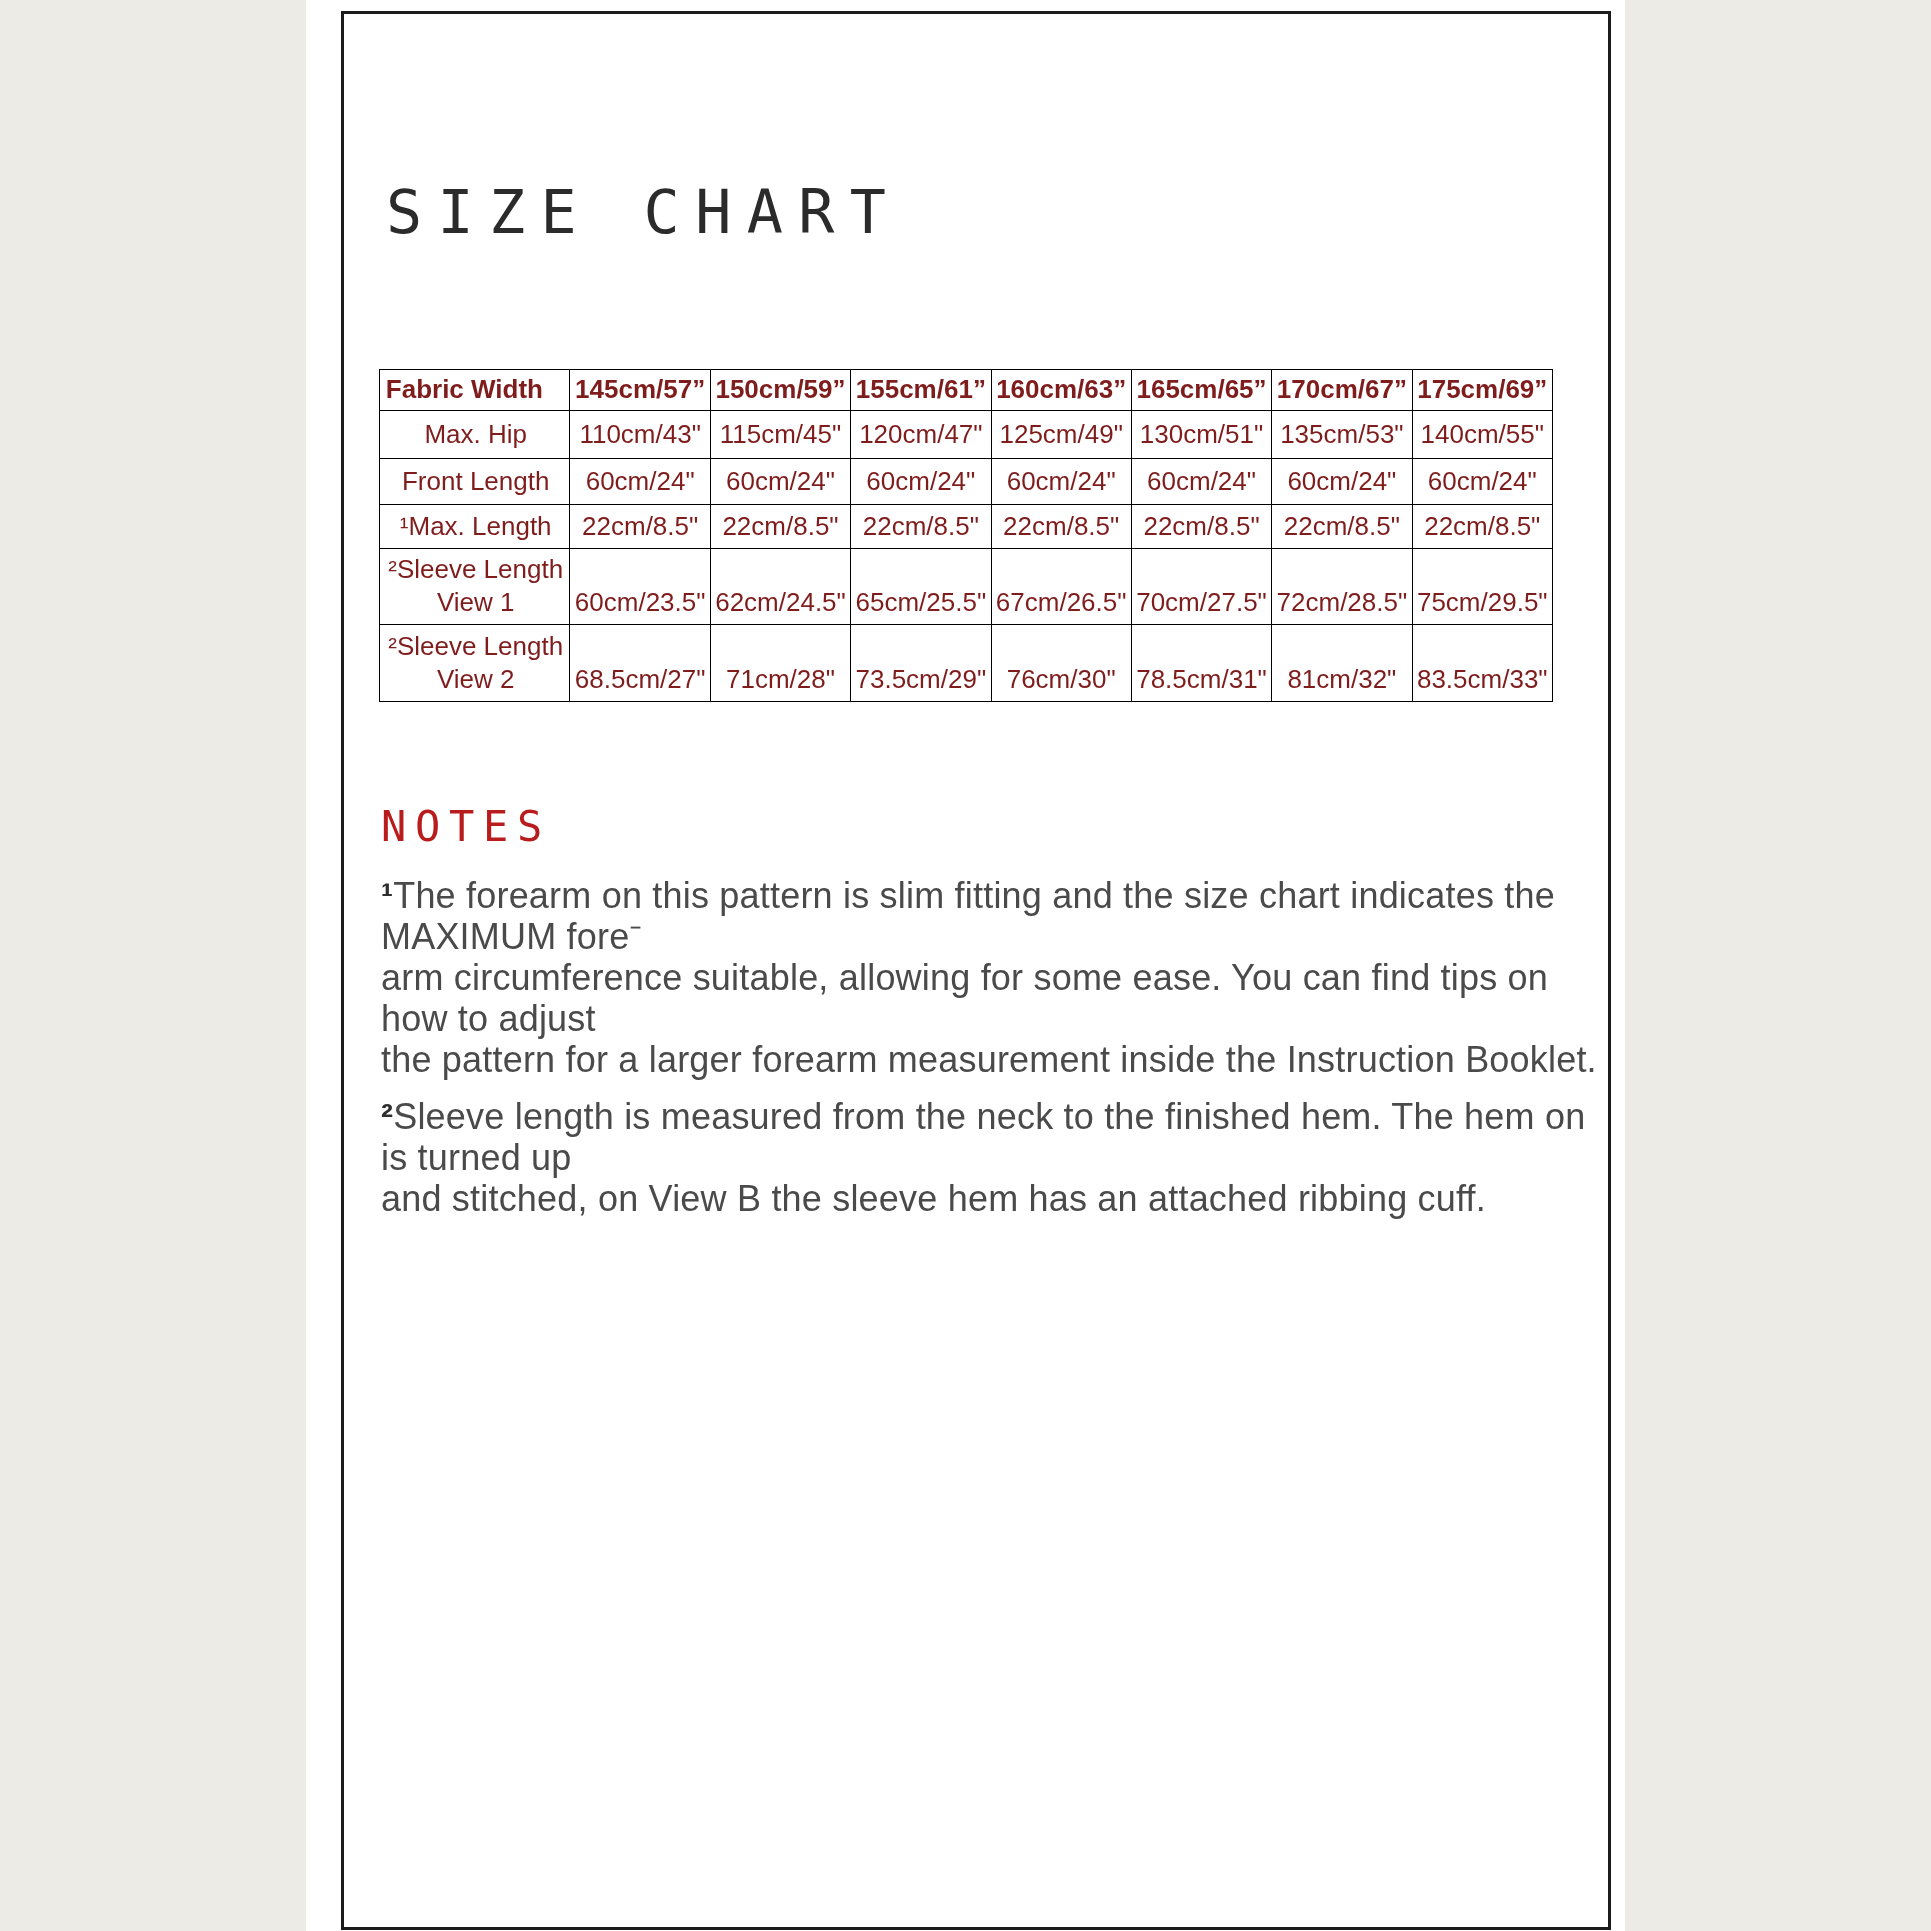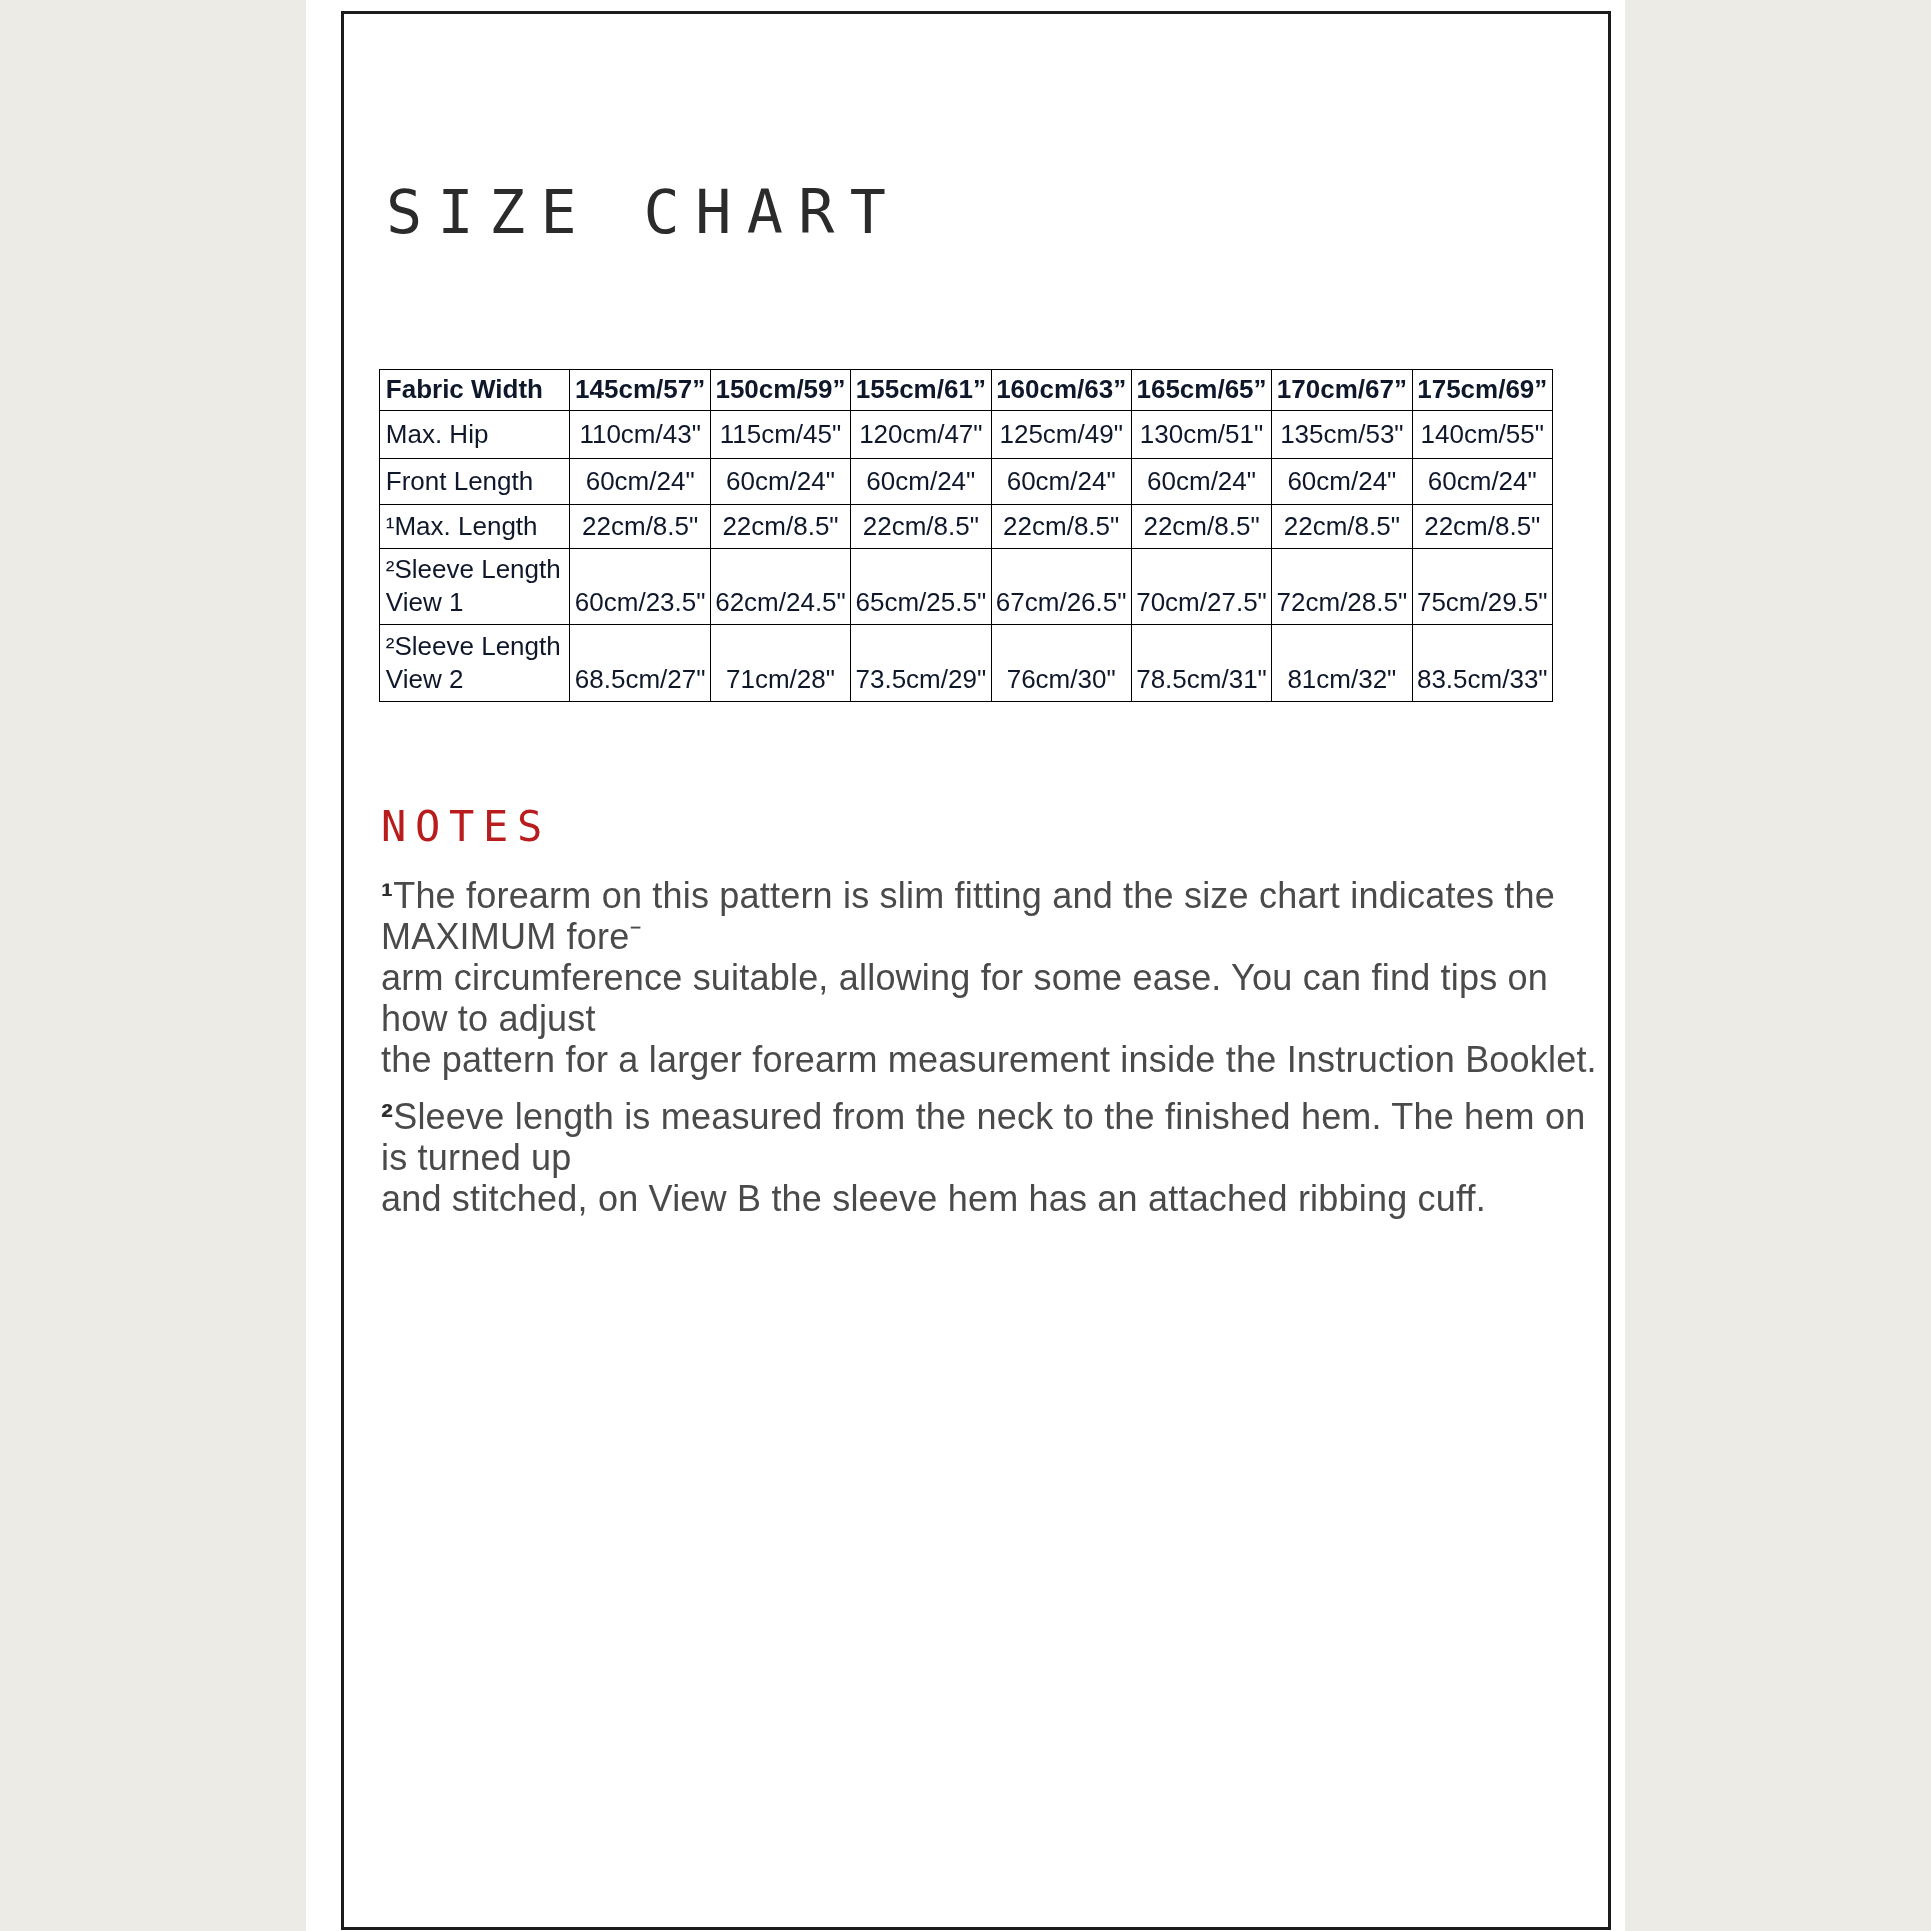--- a/index.html
+++ b/index.html
@@ -37,42 +37,42 @@
     white-space: nowrap;
   }
   table.size-chart {
     position: absolute;
     left: 35px; top: 355px;
     width: 1174px;
     border-collapse: collapse;
     table-layout: fixed;
     font-size: 26px;
     line-height: 33px;
-    color: #0f172a;
+    color: #7f1d1d;
   }
   table.size-chart col.c0 { width: 190px; }
   table.size-chart col.c  { width: 140px; }
   table.size-chart th, table.size-chart td {
     border: 1.9px solid #000000;
     padding: 1.9px 3.9px;
     overflow: hidden;
   }
   table.size-chart th {
     font-weight: bold;
     text-align: center;
     height: 36px;
     vertical-align: middle;
   }
   table.size-chart th.lbl { text-align: left; padding-left: 5.8px; }
   table.size-chart td {
     text-align: center;
     vertical-align: middle;
   }
   table.size-chart td.lbl {
-    text-align: left;
+    text-align: center;
     padding-left: 5.8px;
     white-space: pre-line;
   }
   tr.r-hip td     { height: 43px; }
   tr.r-front td   { height: 42px; }
   tr.r-forearm td { height: 39px; }
   tr.r-sleeve1 td { height: 68px; vertical-align: bottom; padding-bottom: 4.8px; }
   tr.r-sleeve2 td { height: 69px; vertical-align: bottom; padding-bottom: 4.8px; }
   .notes-heading {
     position: absolute;

